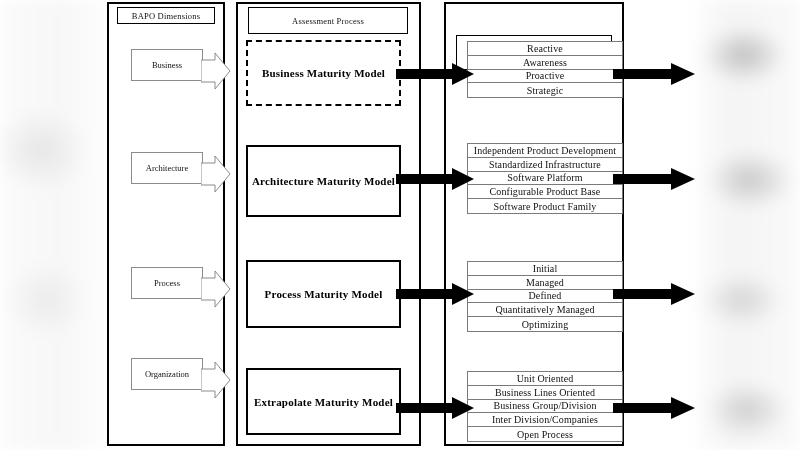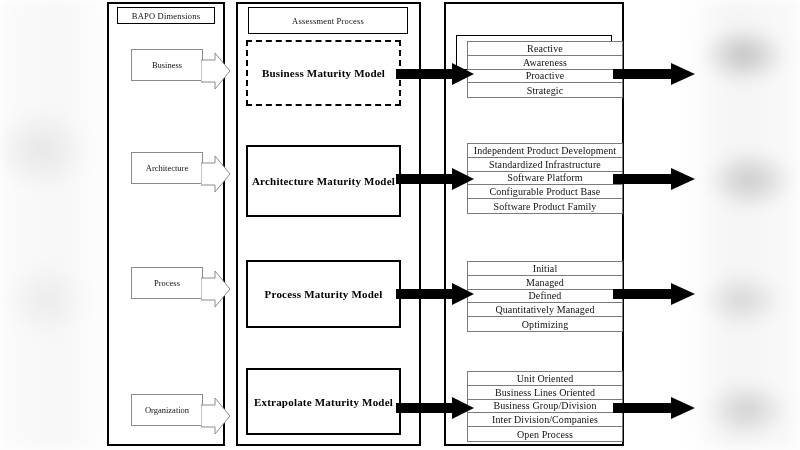--- a/index.html
+++ b/index.html
@@ -48,21 +48,21 @@
     position:absolute;left:0;top:0;width:72px;height:32px;
     border:1px solid #8b8b8b;background:#fff;box-sizing:border-box;
     display:flex;align-items:center;justify-content:center;
     font-size:8.5px;color:#111;white-space:nowrap;
   }
   .dim-arrow{position:absolute;left:70px;top:-1px;width:30px;height:46px;}
 
   #dim-business{left:131px;top:49px;width:100px;}
   #dim-architecture{left:131px;top:152px;width:100px;}
   #dim-process{left:131px;top:267px;width:100px;}
-  #dim-organization{left:131px;top:394px;width:100px;}
+  #dim-organization{left:131px;top:358px;width:100px;}
 
   
   .model-box{
     position:absolute;box-sizing:border-box;background:#fff;
     display:flex;align-items:center;justify-content:center;
     font-size:11px;font-weight:bold;color:#000;white-space:nowrap;
     letter-spacing:.2px;
   }
   .model-solid{border:2.5px solid #000;}
   .model-dashed{border:2.5px dashed #000;}

